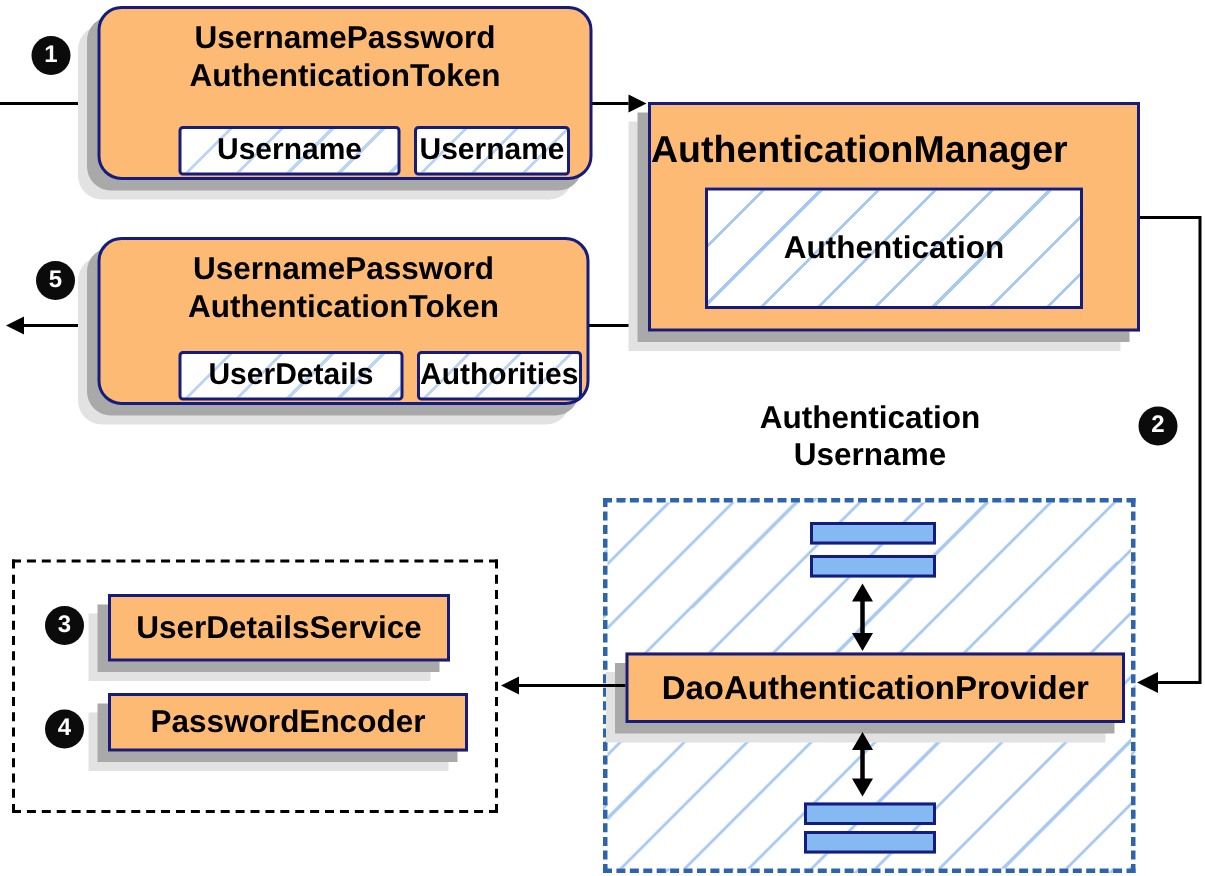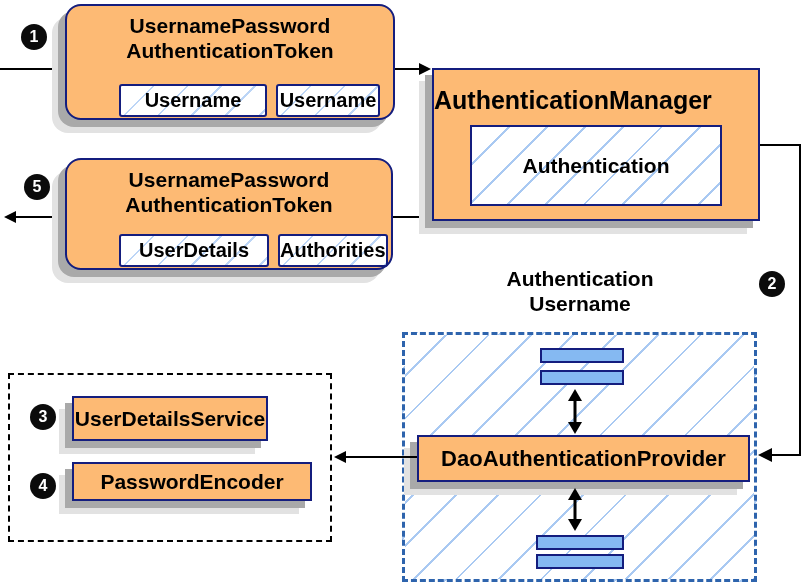--- a/index.html
+++ b/index.html
@@ -129,21 +129,21 @@
 
   <div class="node shadowed label-node" style="left:417px;top:435px;width:333px;height:47px;font-size:22px;">DaoAuthenticationProvider</div>
 
   <div class="bar" style="left:536px;top:535px;width:88px;"></div>
   <div class="bar" style="left:536px;top:554px;width:88px;"></div>
 
   <div class="beans-container"></div>
 
   <div class="badge" style="left:30px;top:404px;">3</div>
 
-  <div class="node shadowed label-node" style="left:72px;top:396px;width:196px;height:45px;font-size:21px;">UserDetailsService</div>
+  <div class="node shadowed label-node" style="left:72px;top:396px;width:228px;height:45px;font-size:21px;">UserDetailsService</div>
 
   <div class="badge" style="left:30px;top:473px;">4</div>
 
   <div class="node shadowed label-node" style="left:72px;top:462px;width:240px;height:39px;font-size:21px;">PasswordEncoder</div>
 
   <svg class="svg-layer layer-top" viewBox="0 0 803 584">
 
     <polyline points="760,145 800,145 800,455 772,455" fill="none" stroke="#000" stroke-width="2"></polyline>
     <polygon points="758,455 772,448 772,462" fill="#000"></polygon>
 

